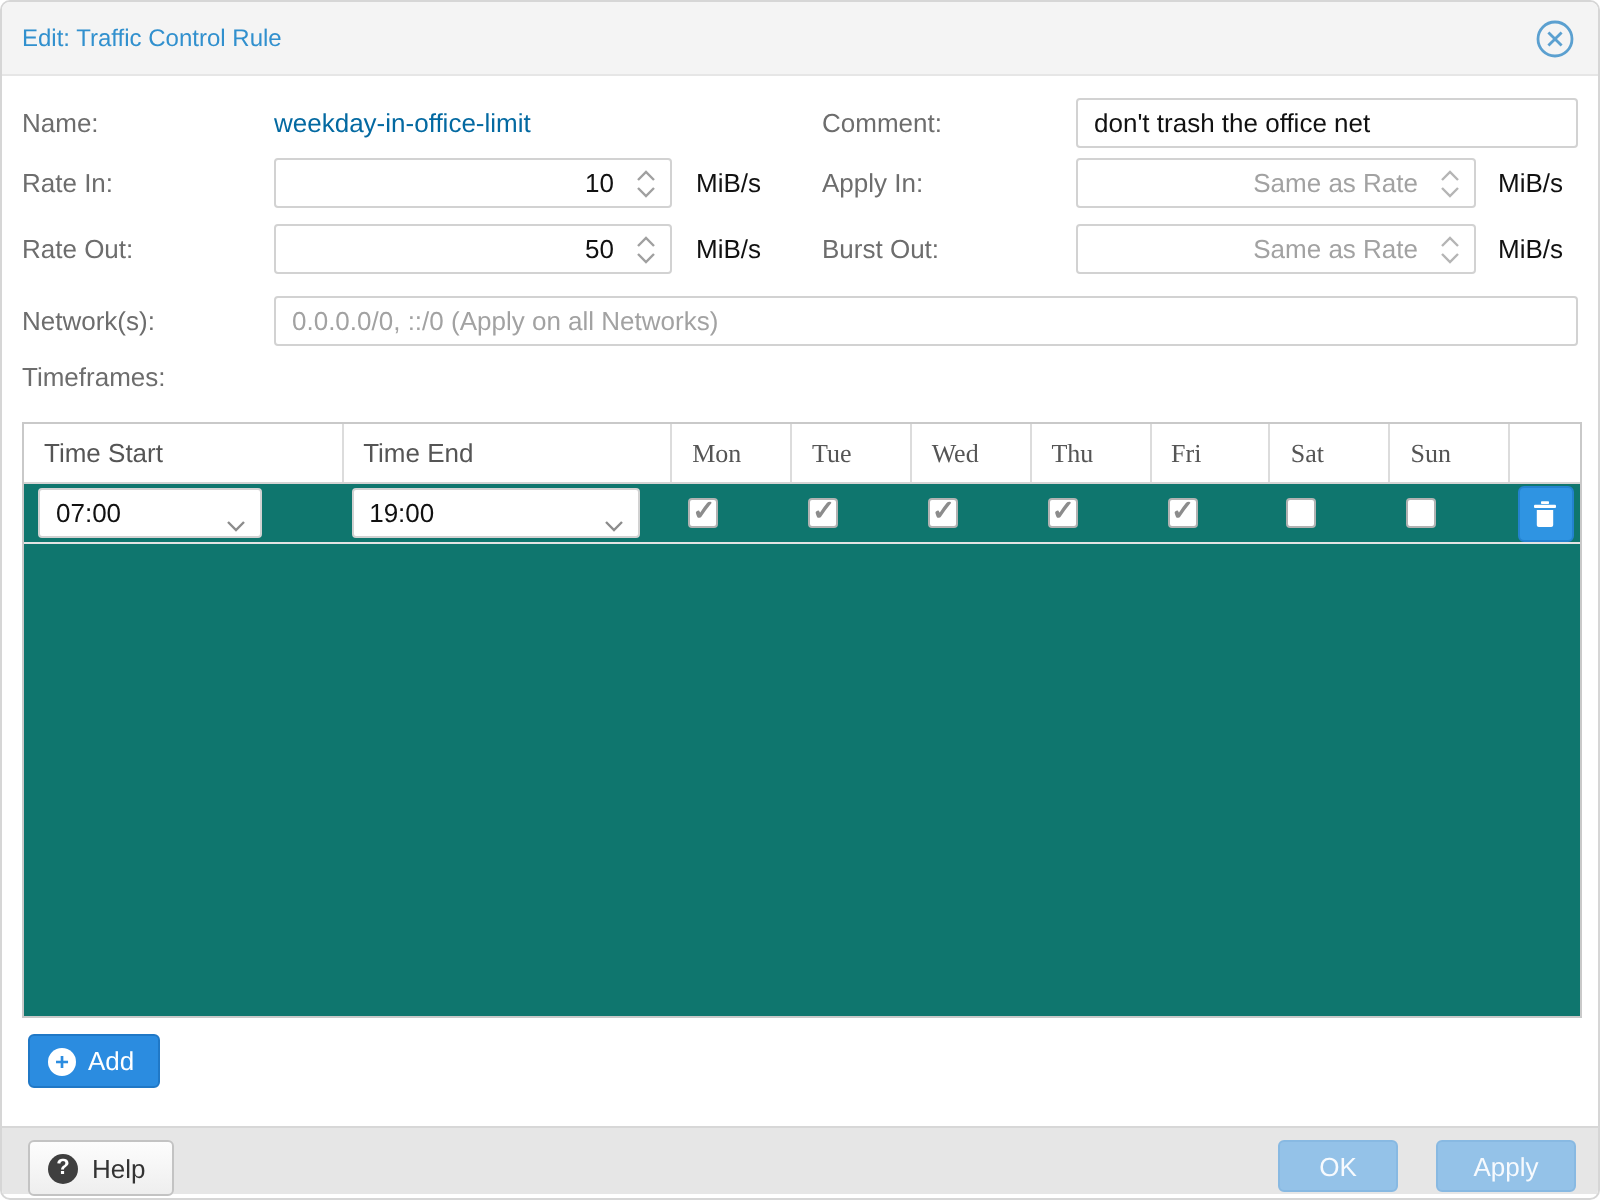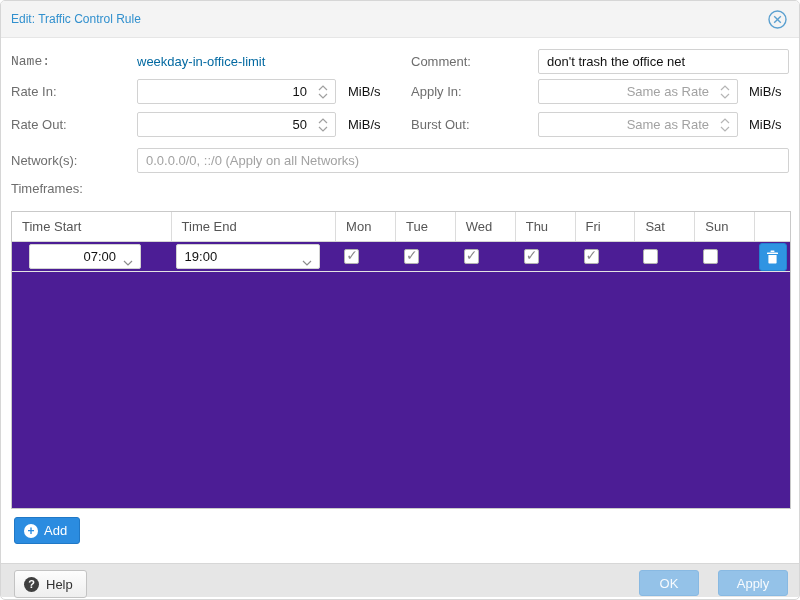--- a/index.html
+++ b/index.html
@@ -18,28 +18,28 @@
   .tfield{position:absolute;box-sizing:border-box;height:25px;border:1px solid #d2d2d2;background:#fff;
           font-family:inherit;font-size:13px;color:#111;padding:0 8px;outline:none;border-radius:2px;}
   .tfield::placeholder{color:#a2a2a2;opacity:1;}
   .spinwrap{position:absolute;height:25px;}
   .spinwrap .tfield{left:0;top:0;width:100%;text-align:right;padding-right:28px;}
   .spinner{position:absolute;right:2px;top:1px;bottom:1px;width:22px;display:flex;flex-direction:column;
            align-items:center;justify-content:center;gap:2px;cursor:pointer;}
 
   
   .grid{position:absolute;left:10px;top:210px;width:780px;height:298px;box-sizing:border-box;
-        border:1px solid #c9c9c9;background:#4c1d95;}
+        border:1px solid #c9c9c9;background:#0f766e;}
   .grid-header{display:flex;height:30px;box-sizing:border-box;border-bottom:1px solid #d4d4d4;background:#fff;}
   .hcell{box-sizing:border-box;border-right:1px solid #dcdcdc;color:#555;line-height:29px;padding-left:10px;
          overflow:hidden;white-space:nowrap;}
   .hcell:last-child{border-right:none;}
   .grid-row{display:flex;height:30px;box-sizing:border-box;border-bottom:1px solid #e3e3e3;align-items:center;}
   .gcell{box-sizing:border-box;height:30px;display:flex;align-items:center;}
-  .cw-ts{width:160px;} .cw-te{width:165px;} .cw-day{width:60px;} .cw-act{width:35px;justify-content:center;}
+  .cw-ts{width:160px;} .cw-te{width:165px;} .cw-day{width:60px;font-family:Liberation Serif, serif;} .cw-act{width:35px;justify-content:center;}
 
   .combo{position:relative;box-sizing:border-box;height:25px;border:1px solid #d2d2d2;border-radius:2px;
          background:#fff;display:flex;align-items:center;padding:0 24px 0 8px;cursor:pointer;}
   .combo .cval{color:#111;}
   .combo .chev{position:absolute;right:7px;top:9px;}
 
   .checkbox{box-sizing:border-box;width:15px;height:15px;border:1px solid #b2b2b2;background:#fff;
             margin-left:8px;position:relative;cursor:pointer;border-radius:2px;}
   .checkbox.checked::after{content:"\2713";position:absolute;left:1px;top:-3px;color:#8c8c8c;font-size:14px;font-weight:bold;}
 
@@ -72,21 +72,21 @@
     <div class="win-title">Edit: Traffic Control Rule</div>
     <div class="close-btn">
       <svg width="19" height="19" viewBox="0 0 19 19">
         <circle cx="9.5" cy="9.5" r="8.5" fill="none" stroke="#5ba0d0" stroke-width="1.4"></circle>
         <line x1="6.2" y1="6.2" x2="12.8" y2="12.8" stroke="#5ba0d0" stroke-width="1.4"></line>
         <line x1="12.8" y1="6.2" x2="6.2" y2="12.8" stroke="#5ba0d0" stroke-width="1.4"></line>
       </svg>
     </div>
   </div>
 
-  <div class="lbl" style="left:10px;top:48px;font-family:Liberation Mono, monospace;">Name:</div>
+  <div class="lbl" style="left:10px;top:48px;">Name:</div>
   <div class="val" style="left:136px;top:48px;">weekday-in-office-limit</div>
   <div class="lbl" style="left:410px;top:48px;">Comment:</div>
   <input class="tfield" style="left: 537px; top: 48px; width: 251px;" value="don't trash the office net">
 
   <div class="lbl" style="left:10px;top:78px;">Rate In:</div>
   <div class="spinwrap" style="left:136px;top:78px;width:199px;">
     <input class="tfield" value="10" style="">
     <div class="spinner">
       <svg width="10" height="6" viewBox="0 0 10 6">
           <polyline points="1,5 5,1 9,5" fill="none" stroke="#a0a0a0" stroke-width="1.2"></polyline>
@@ -154,21 +154,21 @@
       <div class="hcell cw-day">Wed</div>
       <div class="hcell cw-day">Thu</div>
       <div class="hcell cw-day">Fri</div>
       <div class="hcell cw-day">Sat</div>
       <div class="hcell cw-day">Sun</div>
       <div class="hcell cw-act"></div>
     </div>
 
     <div class="grid-row">
       <div class="gcell cw-ts">
-        <div class="combo" style="width:112px;margin-left:17px;justify-content:flex-end;">
+        <div class="combo" style="width:112px;margin-left:7px;">
           <span class="cval">07:00</span>
           <span class="chev">
             <svg width="10" height="6" viewBox="0 0 10 6">
                 <polyline points="1,1 5,5 9,1" fill="none" stroke="#8c8c8c" stroke-width="1.2"></polyline>
               </svg>
           </span>
         </div>
       </div>
       <div class="gcell cw-te">
         <div class="combo" style="width:144px;margin-left:4px;">

